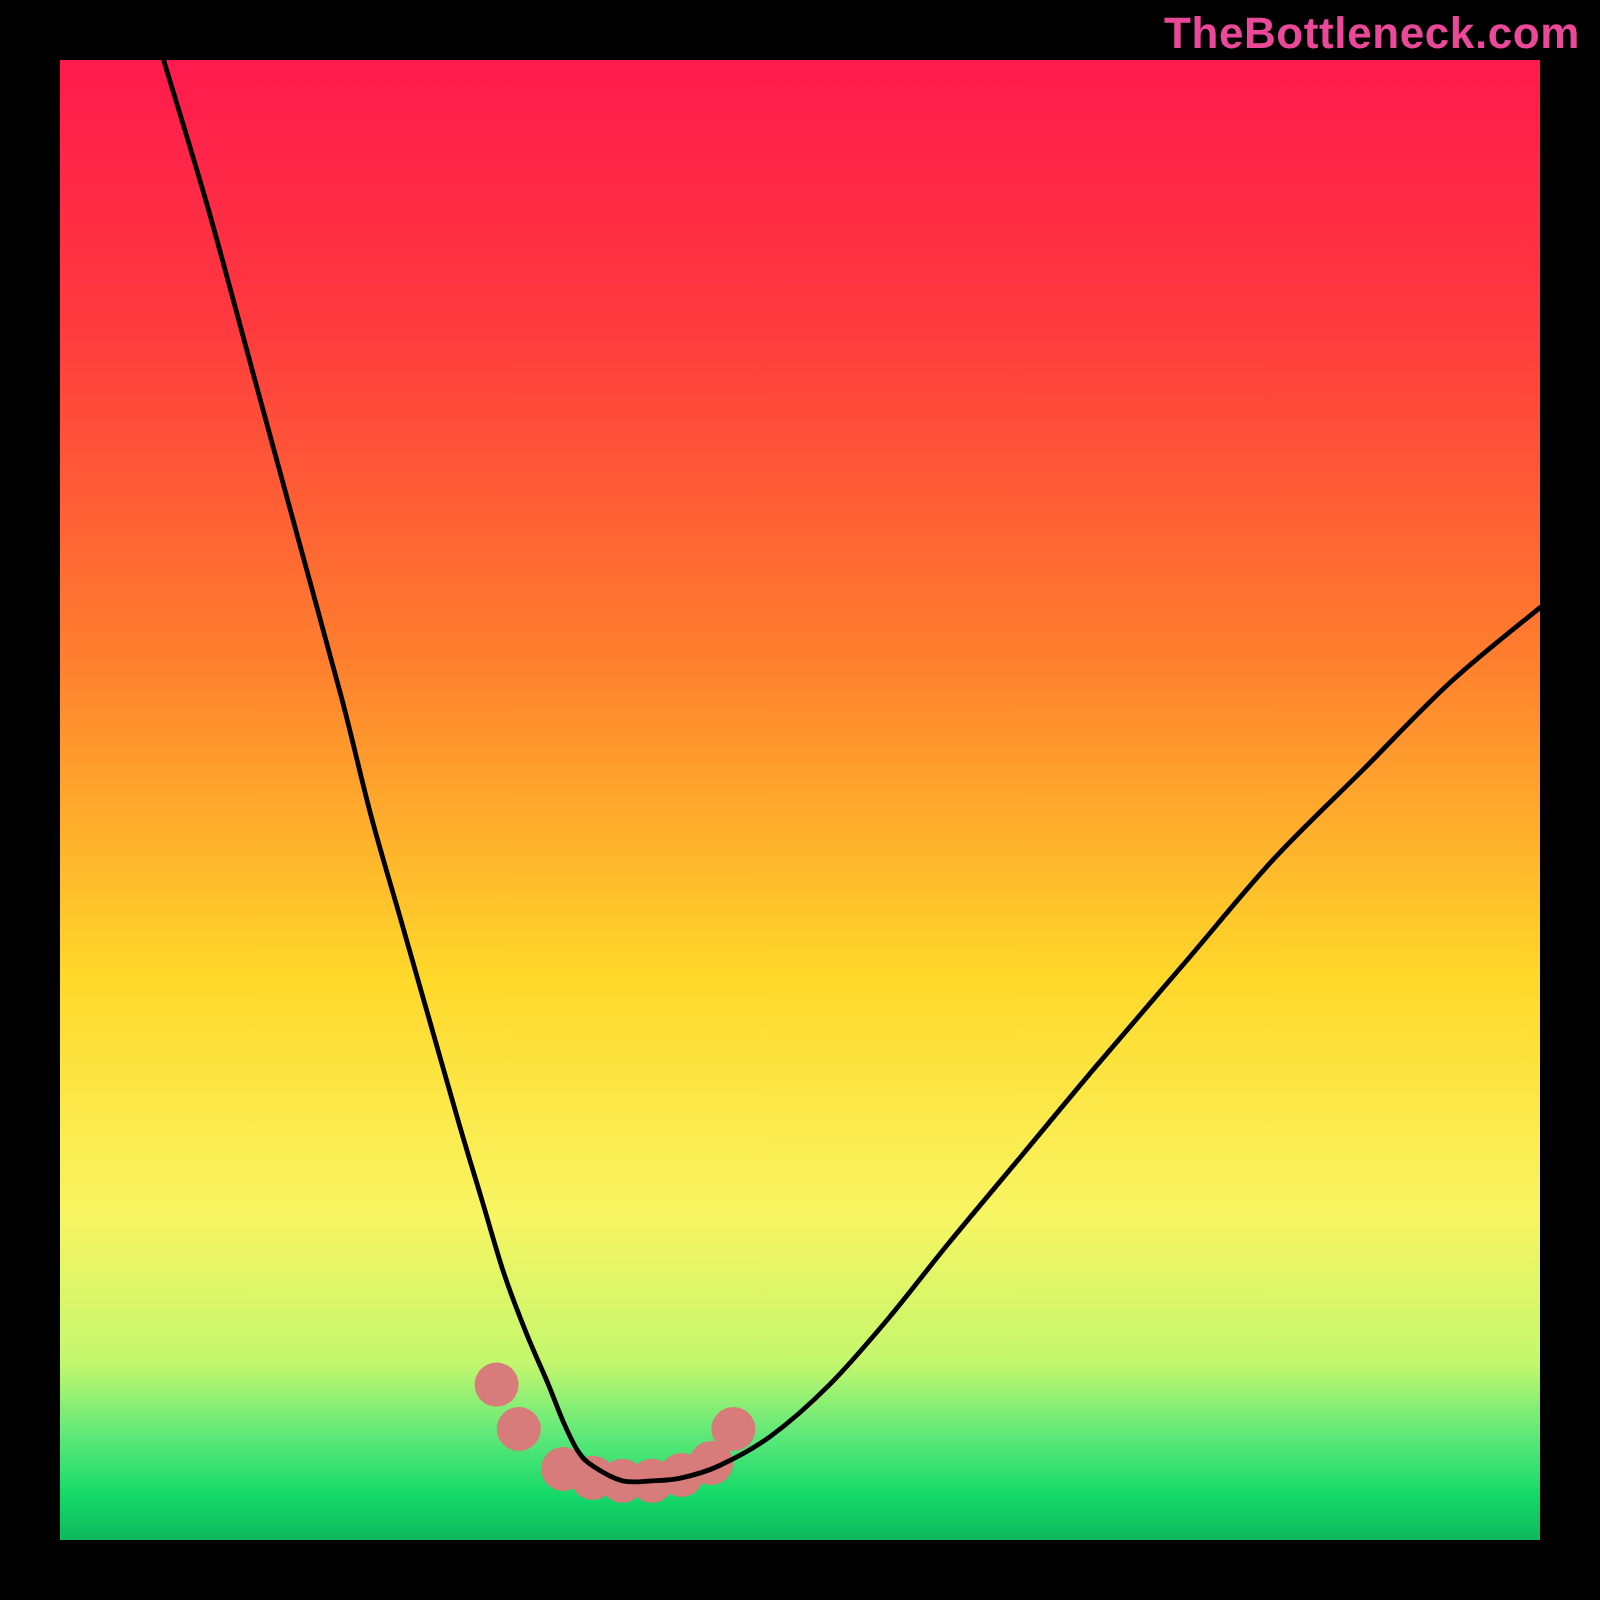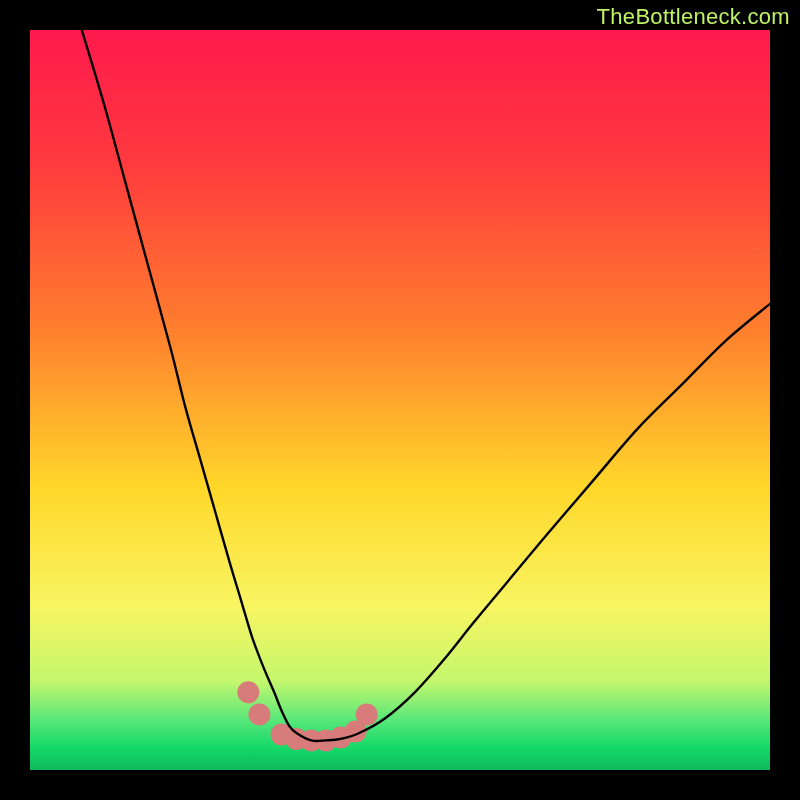--- a/index.html
+++ b/index.html
@@ -24,23 +24,23 @@
     left: 30px;
     top: 30px;
     width: 740px;
     height: 740px;
     overflow: hidden;
   }
   .watermark {
     position: absolute;
     top: 4px;
     right: 10px;
-    color: #bef264;
+    color: #ec4899;
     font-size: 22px;
-    font-weight: 400;
+    font-weight: 700;
     letter-spacing: 0.3px;
     user-select: none;
   }
   svg { display: block; }
 </style>
 </head>
 <body>
 
 <div class="frame">
 

